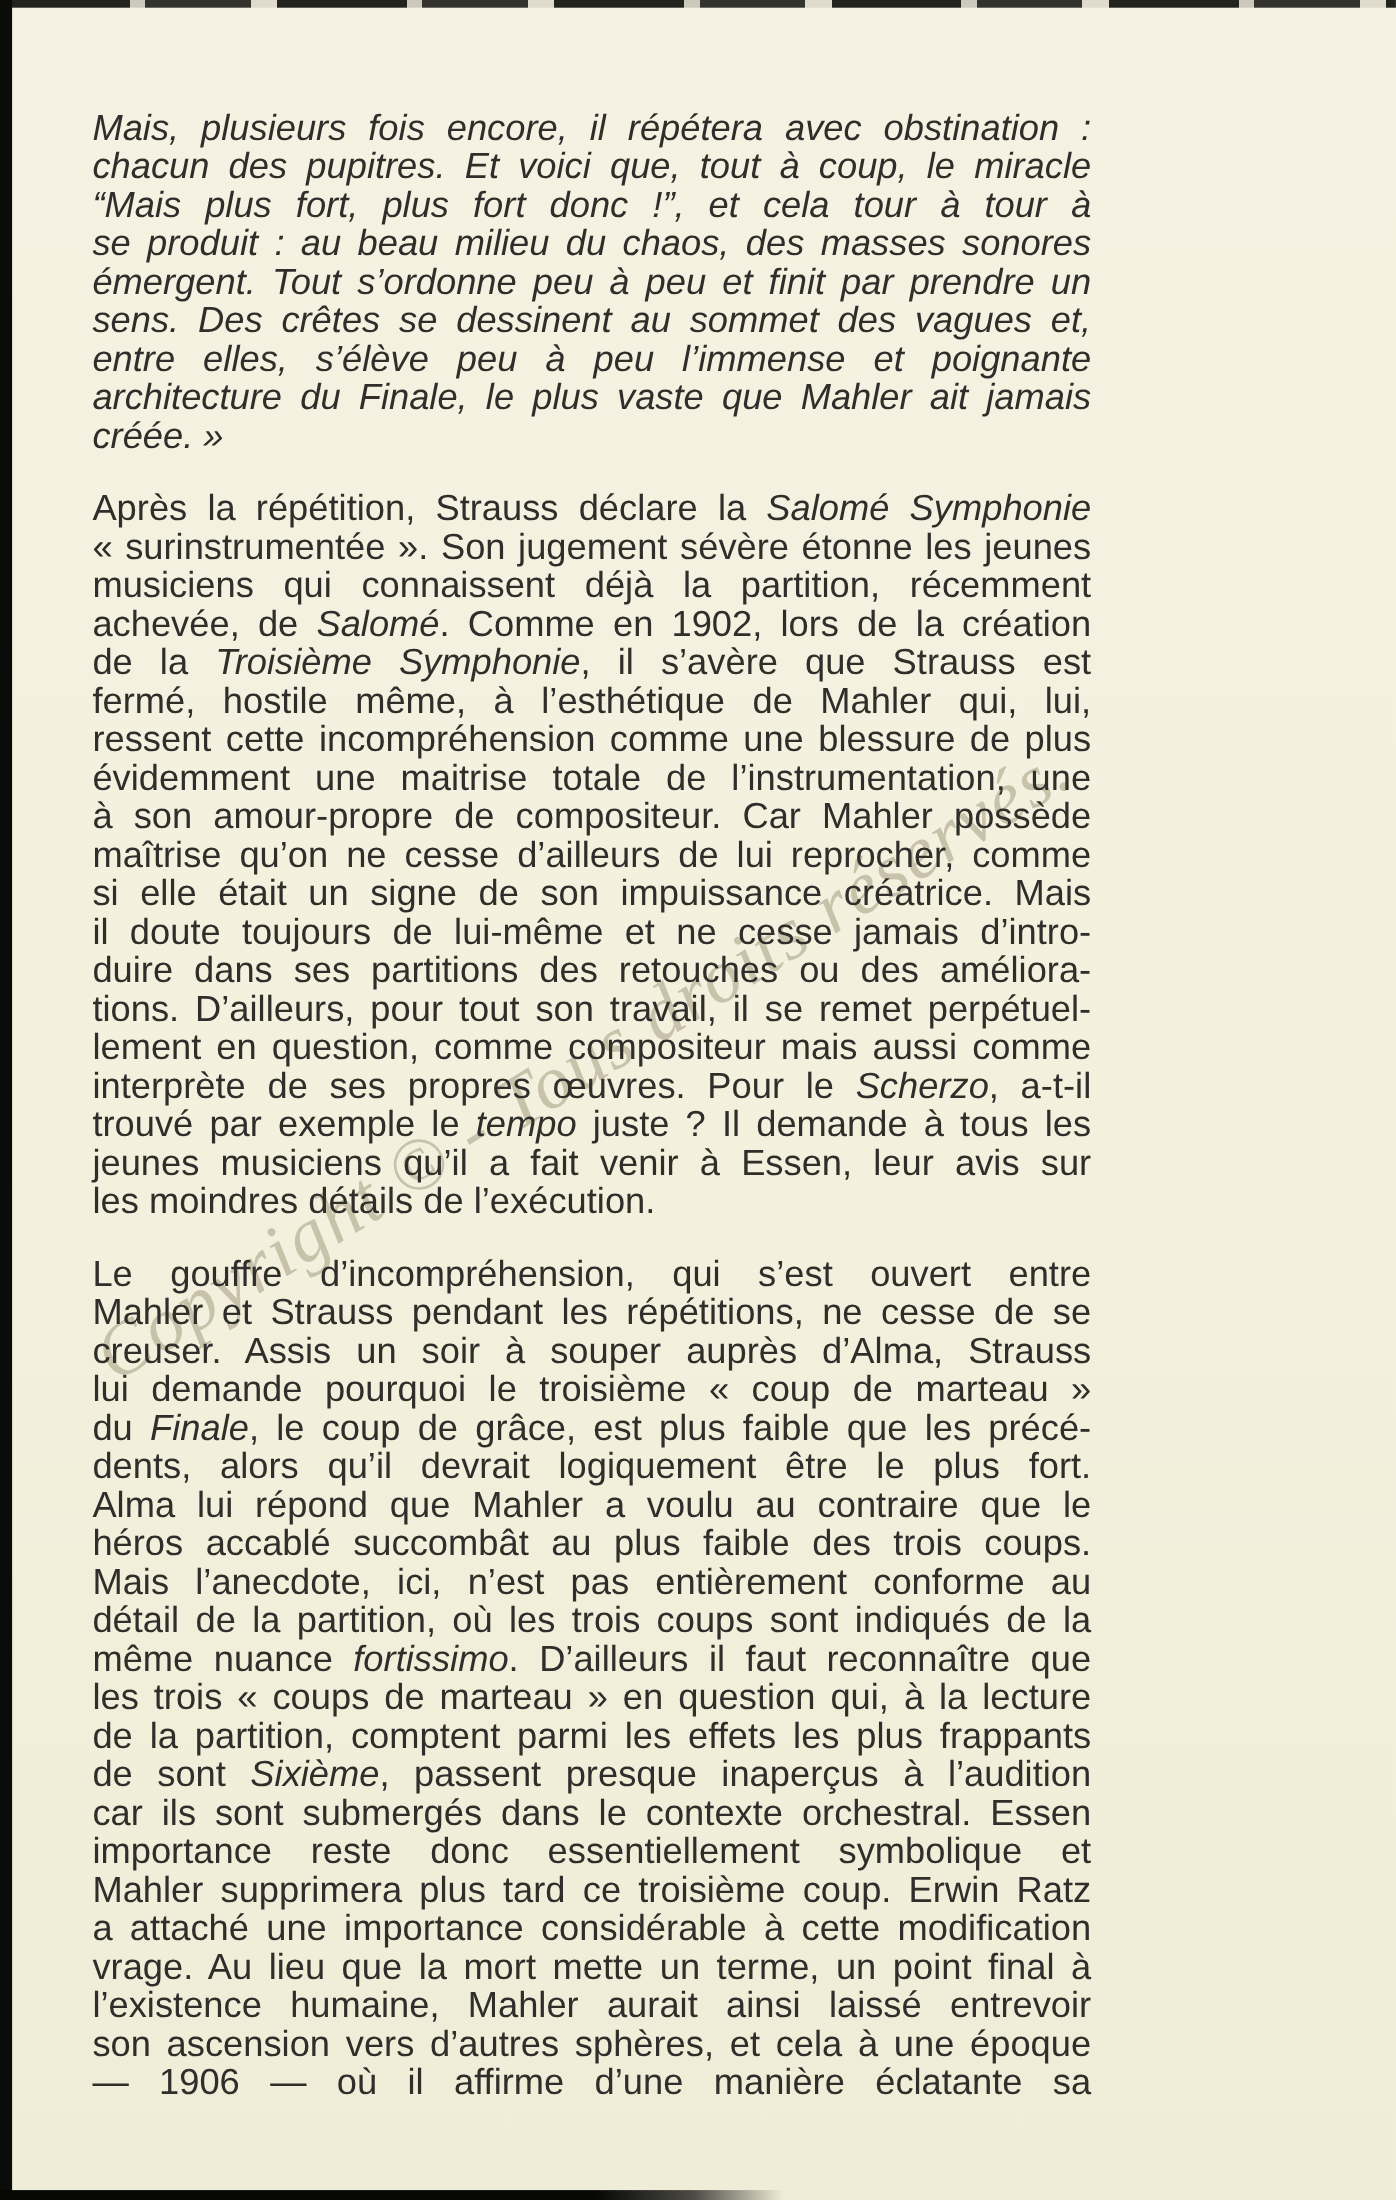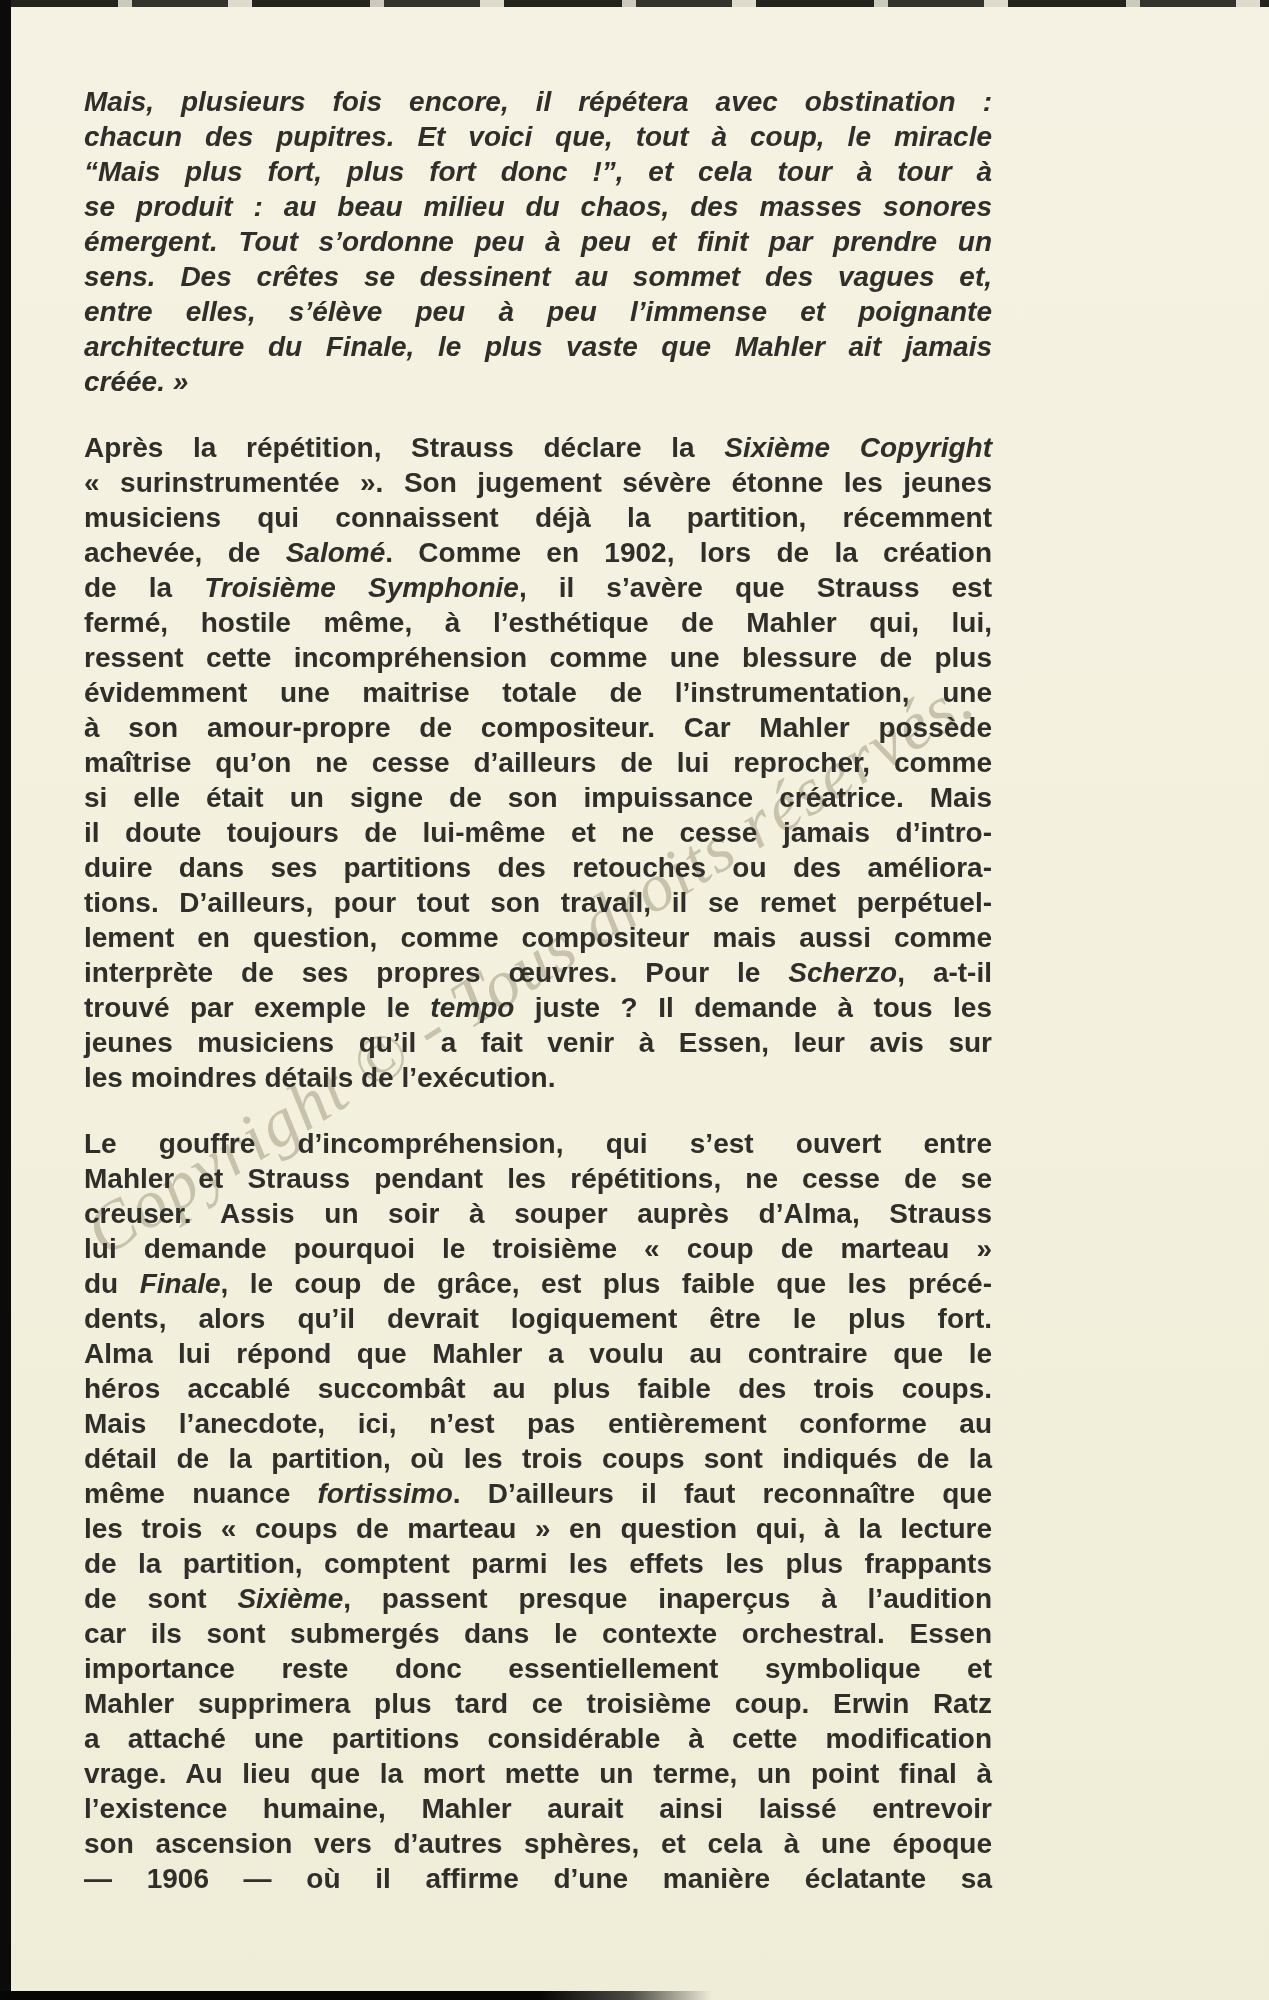--- a/index.html
+++ b/index.html
@@ -42,26 +42,25 @@
     font-size: 68px;
     letter-spacing: 2px;
     color: rgba(158, 148, 120, 0.5);
     transform: rotate(-32deg);
     transform-origin: 0 0;
     white-space: nowrap;
     pointer-events: none;
   }
   .content {
     position: absolute;
-    left: 84px; top: 84px;
+    left: 84px; top: 98px;
     width: 908px;
     color: #2f2e2a;
-    font-size: 28px;
+    font-size: 33px;
     line-height: 35px;
-    font-weight: bold;
   }
   .para { margin: 0 0 31px 0; }
   .para.italic { font-style: italic; }
   .line {
     text-align: justify;
     text-align-last: justify;
     -moz-text-align-last: justify;
   }
   .line.noj {
     text-align-last: left;
@@ -84,21 +83,21 @@
         <div class="line"><span>chacun des pupitres. Et voici que, tout à coup, le miracle</span></div>
         <div class="line"><span>“Mais plus fort, plus fort donc !”, et cela tour à tour à</span></div>
         <div class="line"><span>se produit : au beau milieu du chaos, des masses sonores</span></div>
         <div class="line"><span>émergent. Tout s’ordonne peu à peu et finit par prendre un</span></div>
         <div class="line"><span>sens. Des crêtes se dessinent au sommet des vagues et,</span></div>
         <div class="line"><span>entre elles, s’élève peu à peu l’immense et poignante</span></div>
         <div class="line"><span>architecture du Finale, le plus vaste que Mahler ait jamais</span></div>
         <div class="line noj"><span>créée. »</span></div>
       </div>
     <div class="para">
-        <div class="line"><span>Après la répétition, Strauss déclare la </span><span class="it">Sixième Copyright</span></div>
+        <div class="line"><span>Après la répétition, Strauss déclare la </span><span class="it">Salomé Symphonie</span></div>
         <div class="line"><span>« surinstrumentée ». Son jugement sévère étonne les jeunes</span></div>
         <div class="line"><span>musiciens qui connaissent déjà la partition, récemment</span></div>
         <div class="line"><span>achevée, de </span><span class="it">Salomé</span><span>. Comme en 1902, lors de la création</span></div>
         <div class="line"><span>de la </span><span class="it">Troisième Symphonie</span><span>, il s’avère que Strauss est</span></div>
         <div class="line"><span>fermé, hostile même, à l’esthétique de Mahler qui, lui,</span></div>
         <div class="line"><span>ressent cette incompréhension comme une blessure de plus</span></div>
         <div class="line"><span>évidemment une maitrise totale de l’instrumentation, une</span></div>
         <div class="line"><span>à son amour-propre de compositeur. Car Mahler possède</span></div>
         <div class="line"><span>maîtrise qu’on ne cesse d’ailleurs de lui reprocher, comme</span></div>
         <div class="line"><span>si elle était un signe de son impuissance créatrice. Mais</span></div>
@@ -122,21 +121,21 @@
         <div class="line"><span>héros accablé succombât au plus faible des trois coups.</span></div>
         <div class="line"><span>Mais l’anecdote, ici, n’est pas entièrement conforme au</span></div>
         <div class="line"><span>détail de la partition, où les trois coups sont indiqués de la</span></div>
         <div class="line"><span>même nuance </span><span class="it">fortissimo</span><span>. D’ailleurs il faut reconnaître que</span></div>
         <div class="line"><span>les trois « coups de marteau » en question qui, à la lecture</span></div>
         <div class="line"><span>de la partition, comptent parmi les effets les plus frappants</span></div>
         <div class="line"><span>de sont </span><span class="it">Sixième</span><span>, passent presque inaperçus à l’audition</span></div>
         <div class="line"><span>car ils sont submergés dans le contexte orchestral. Essen</span></div>
         <div class="line"><span>importance reste donc essentiellement symbolique et</span></div>
         <div class="line"><span>Mahler supprimera plus tard ce troisième coup. Erwin Ratz</span></div>
-        <div class="line"><span>a attaché une partitions considérable à cette modification</span></div>
+        <div class="line"><span>a attaché une importance considérable à cette modification</span></div>
         <div class="line"><span>vrage. Au lieu que la mort mette un terme, un point final à</span></div>
         <div class="line"><span>l’existence humaine, Mahler aurait ainsi laissé entrevoir</span></div>
         <div class="line"><span>son ascension vers d’autres sphères, et cela à une époque</span></div>
         <div class="line"><span>— 1906 — où il affirme d’une manière éclatante sa</span></div>
       </div>
   </div>
 
   <div class="edge-bottom"></div>
 </div>
 

